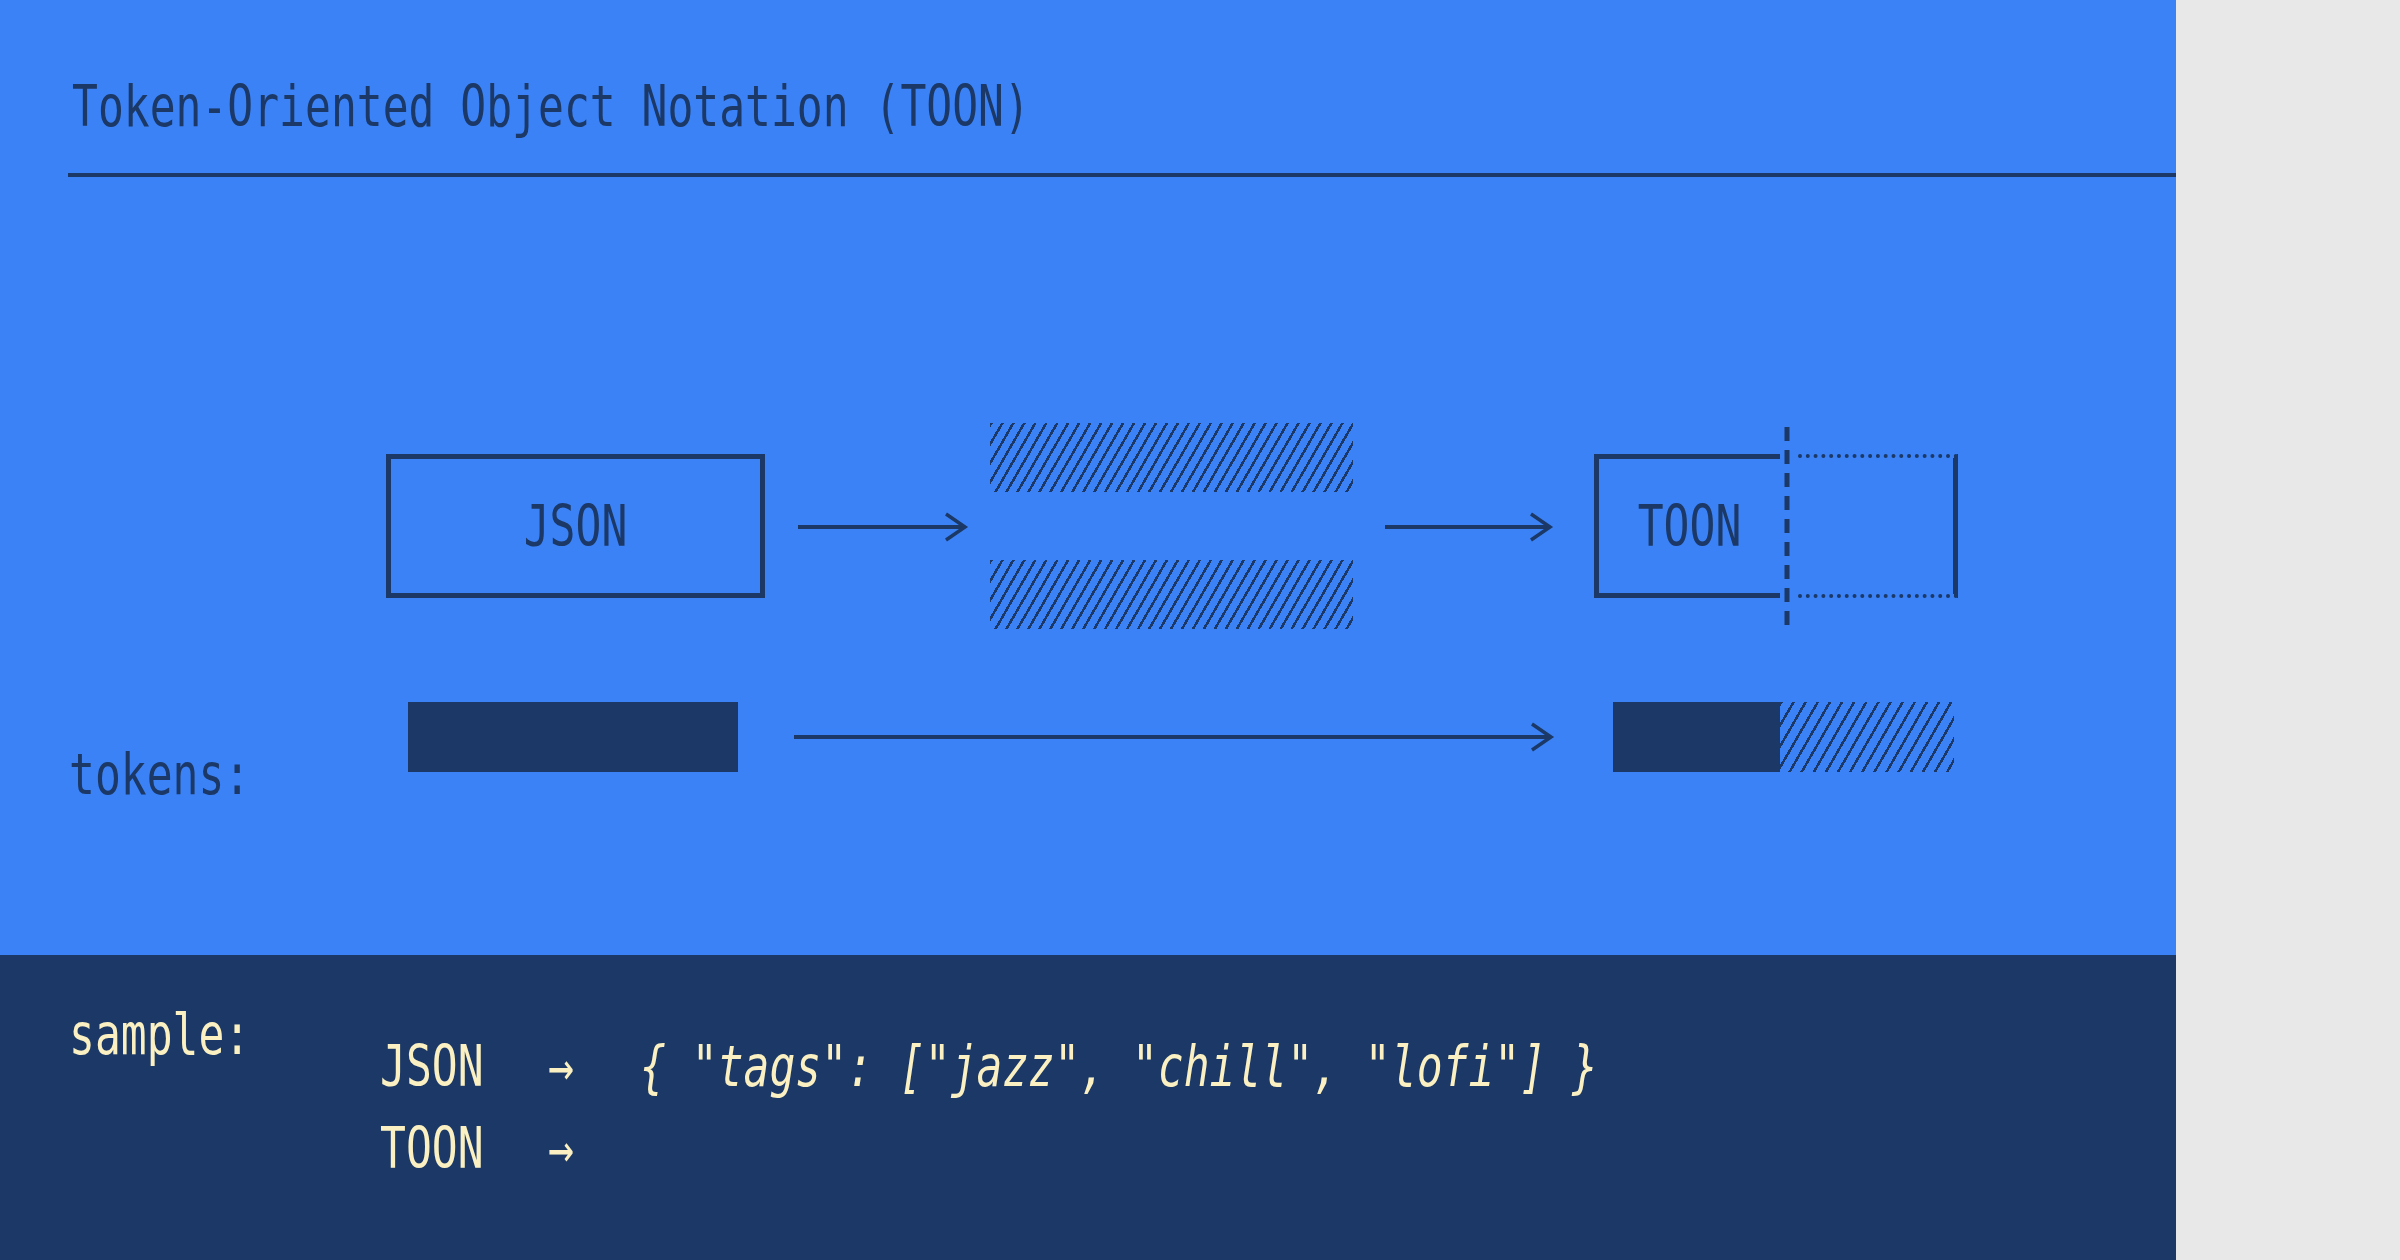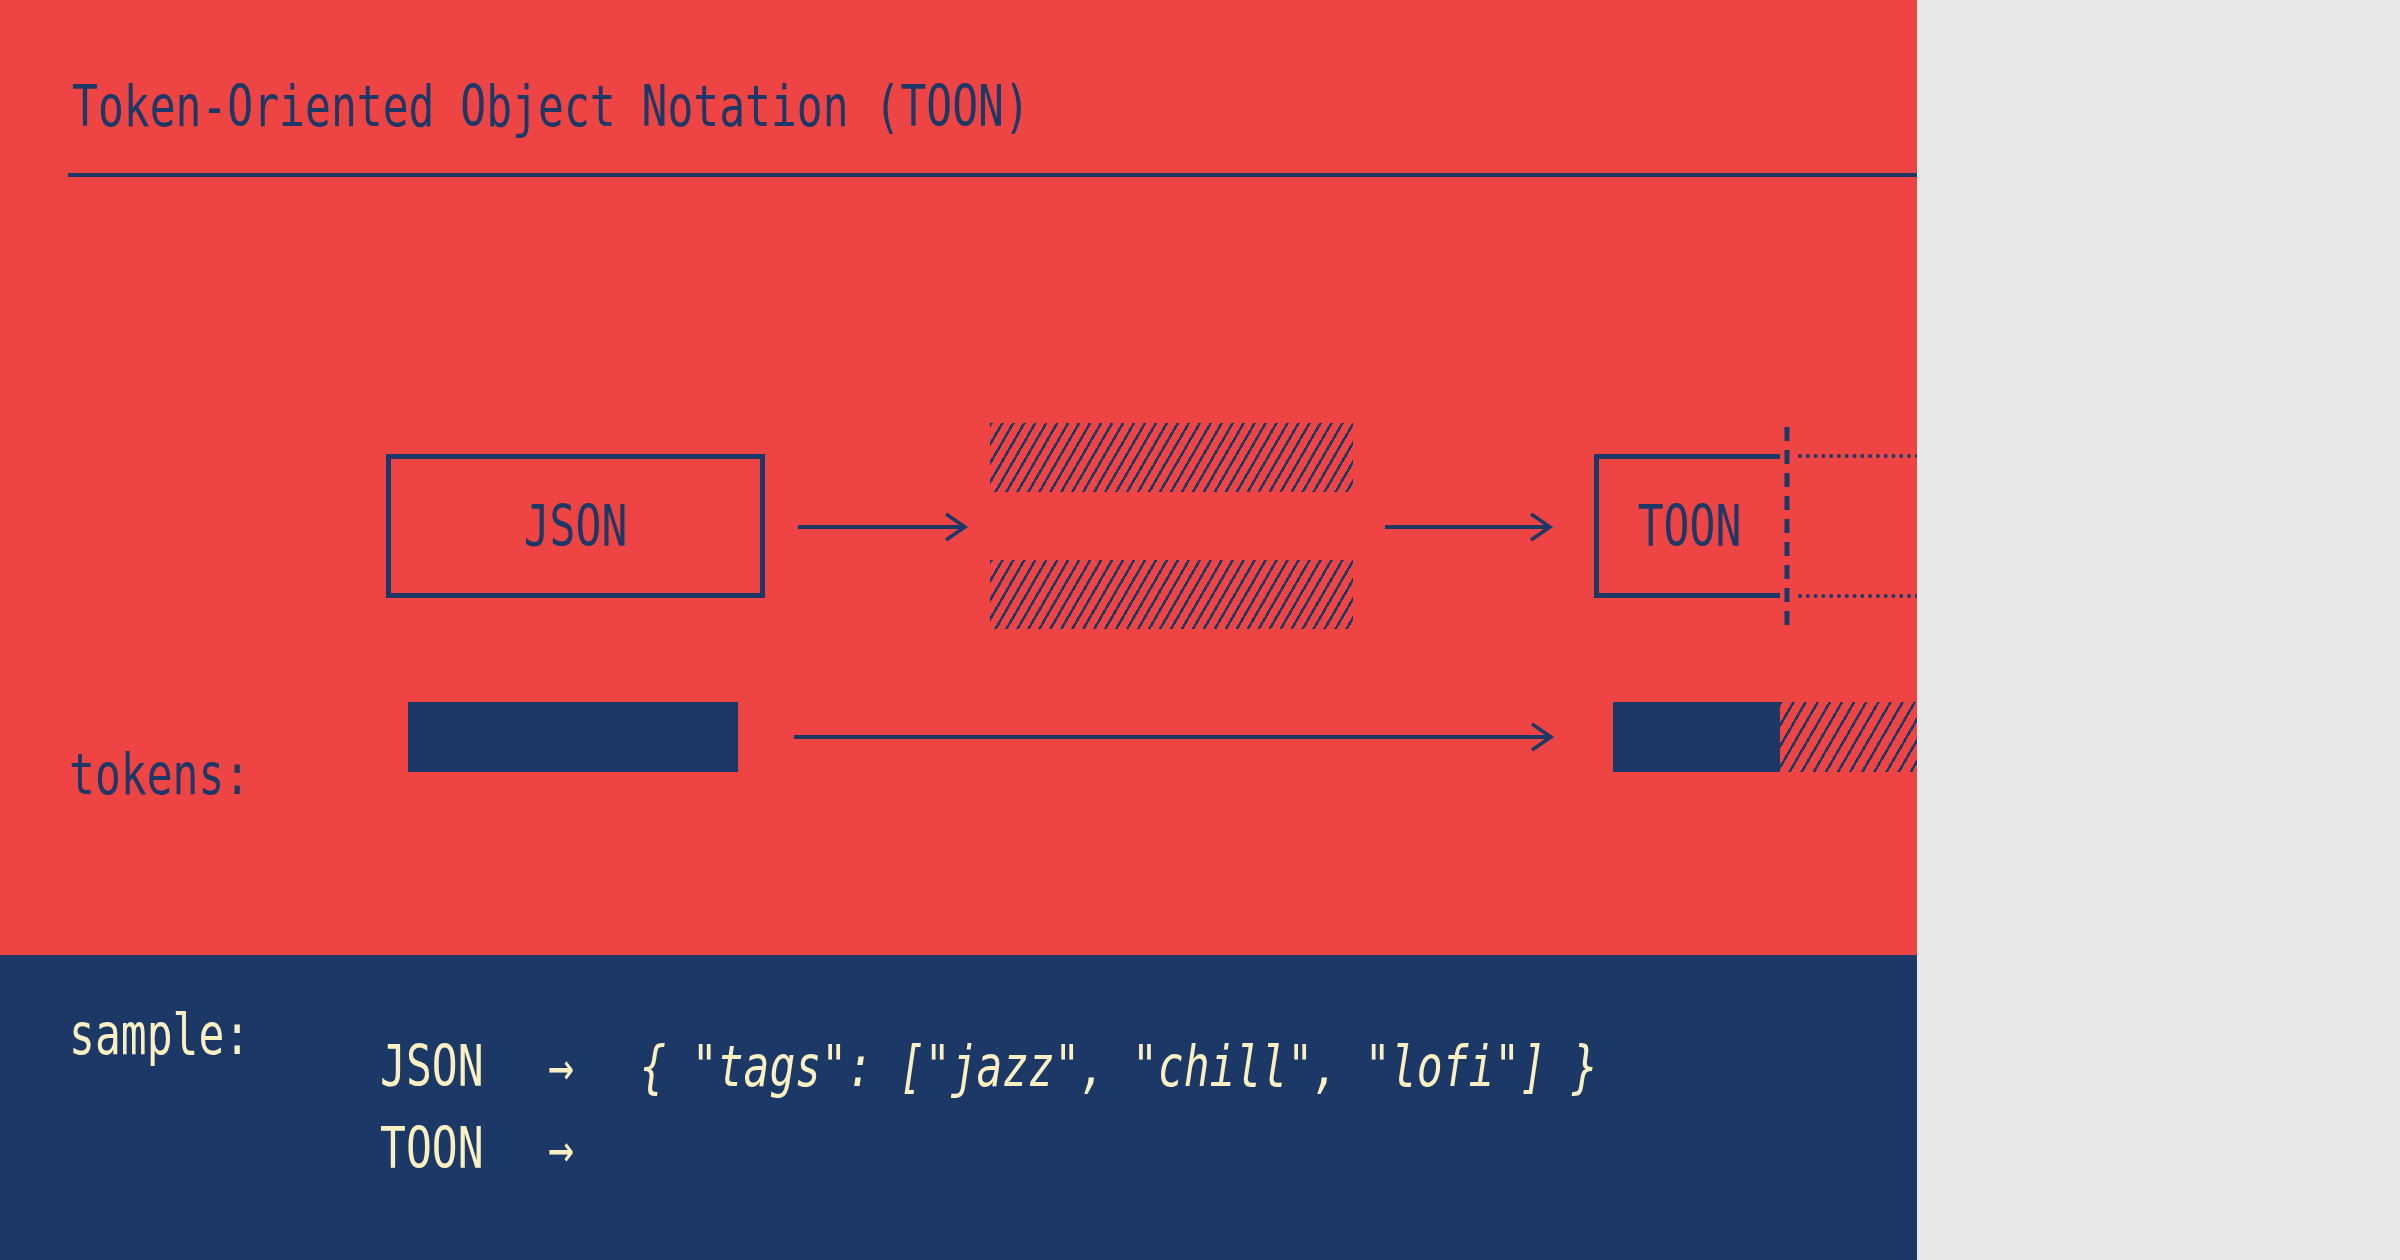--- a/index.html
+++ b/index.html
@@ -1,19 +1,19 @@
 <!DOCTYPE html>
 <html><head>
 <meta charset="utf-8">
 <style>
   html,body{margin:0;padding:0;background:#e8e8e8;}
   .page{
     position:relative;
-    width:1917px;height:1260px;
-    background:#ef4444;
+    width:2176px;height:1260px;
+    background:#3b82f6;
     overflow:hidden;
     font-family:"DejaVu Sans Mono",monospace;
   }
   .txt{
     display:inline-block;
     font-family:"DejaVu Sans Mono",monospace;
     font-size:43px;
     color:#1B3866;
     transform:scaleY(1.32);
     white-space:pre;

